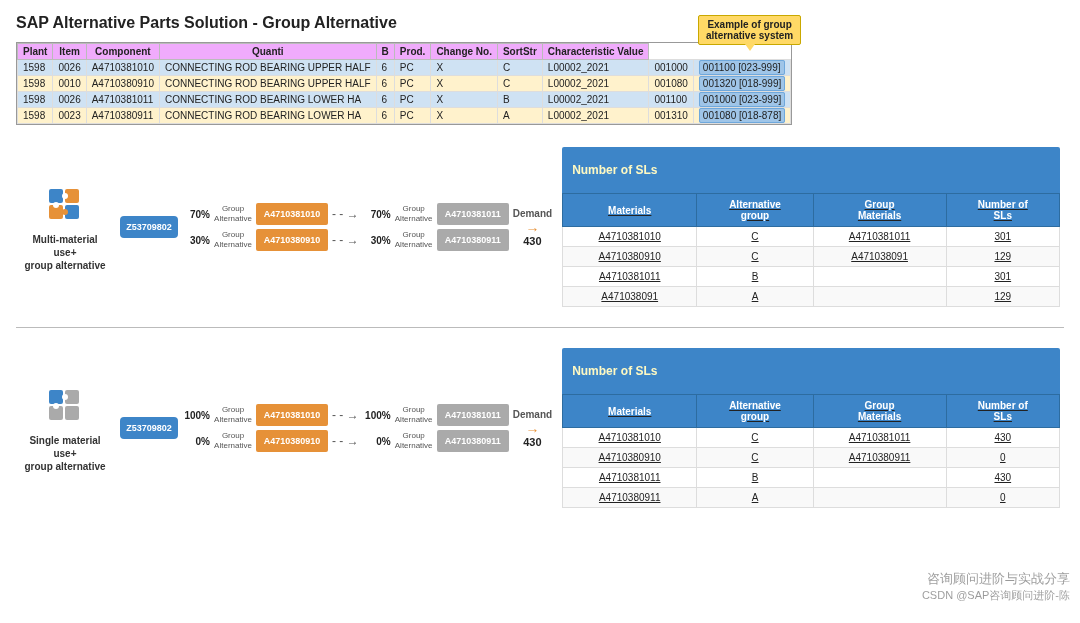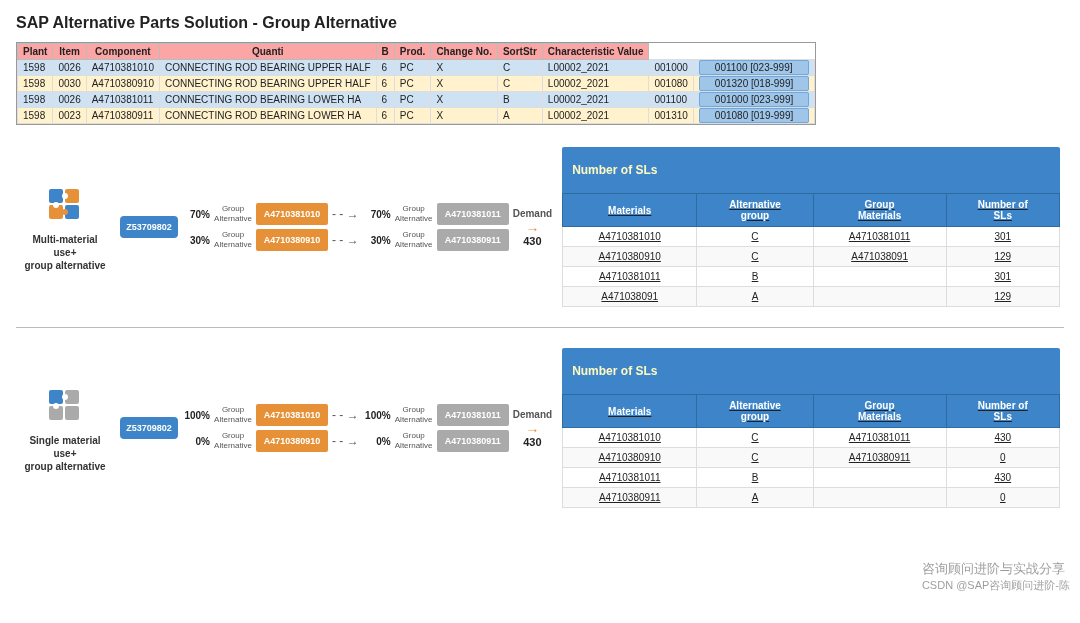--- a/index.html
+++ b/index.html
@@ -56,42 +56,42 @@
       transform: translateX(-50%);
       border-width: 7px 5px 0 5px;
       border-style: solid;
       border-color: #ffd966 transparent transparent transparent;
     }
     table.data-table {
       border-collapse: collapse;
       font-size: 10px;
     }
     table.data-table th {
-      background: #fca5a5;
+      background: #f0abfc;
       padding: 2px 5px;
       border: 1px solid #bbb;
       font-weight: bold;
       white-space: nowrap;
       margin-left: 18px;
     }
     table.data-table td {
       padding: 2px 5px;
       border: 1px solid #ddd;
       white-space: nowrap;
     }
     .row-highlight-blue {
       background: #cfe2f3;
     }
     .row-highlight-yellow {
       background: #fff2cc;
     }
     .char-value-blue {
       background: #9fc5e8;
       border: 1px solid #6fa8dc;
-      padding: 1px 15px;
+      padding: 1px 3px;
       border-radius: 2px;
     }
 
     
     .scenarios-container {
       display: flex;
       flex-direction: column;
       gap: 8px;
     }
     .scenario-row {
@@ -227,35 +227,37 @@
     }
 
     .divider-line {
       border-top: 1.5px solid #bbb;
       margin: 4px 0;
     }
 
     
     .watermark {
       position: absolute;
-      bottom: 30px;
+      bottom: 20px;
       right: 10px;
       font-size: 11px;
       color: rgba(0,0,0,0.4);
+      text-align: right;
       pointer-events: none;
     }
   </style>
 </head>
 <body>
 
 <div class="main-container">
   <div class="page-title">SAP Alternative Parts Solution - Group Alternative</div>
 
   
   <div class="top-table-wrapper">
+    <div class="tooltip-box">Example of group<br>alternative system</div>
     <table class="data-table">
       <thead>
         <tr id="table-header-row">
             <th>Plant</th>
             <th>Item</th>
             <th>Component</th>
             <th>Quanti</th>
             <th>B</th>
             <th>Prod.</th>
             <th>Change No.</th>
@@ -272,21 +274,21 @@
             <td>6</td>
             <td>PC</td>
             <td>X</td>
             <td>C</td>
             <td>L00002_2021</td>
             <td>001000</td>
             <td><span class="char-value-blue">001100 [023-999]</span></td>
           </tr>
           <tr class="row-highlight-yellow">
             <td>1598</td>
-            <td>0030</td>
+            <td>0010</td>
             <td>A4710380910</td>
             <td>CONNECTING ROD BEARING UPPER HALF</td>
             <td>6</td>
             <td>PC</td>
             <td>X</td>
             <td>C</td>
             <td>L00002_2021</td>
             <td>001080</td>
             <td><span class="char-value-blue">001320 [018-999]</span></td>
           </tr>
@@ -307,21 +309,21 @@
             <td>1598</td>
             <td>0023</td>
             <td>A4710380911</td>
             <td>CONNECTING ROD BEARING LOWER HA</td>
             <td>6</td>
             <td>PC</td>
             <td>X</td>
             <td>A</td>
             <td>L00002_2021</td>
             <td>001310</td>
-            <td><span class="char-value-blue">001080 [019-999]</span></td>
+            <td><span class="char-value-blue">001080 [018-878]</span></td>
           </tr>
         </tbody>
     </table>
   </div>
 
   
   <div class="scenarios-container">
 
     <div class="scenario-row">
 

